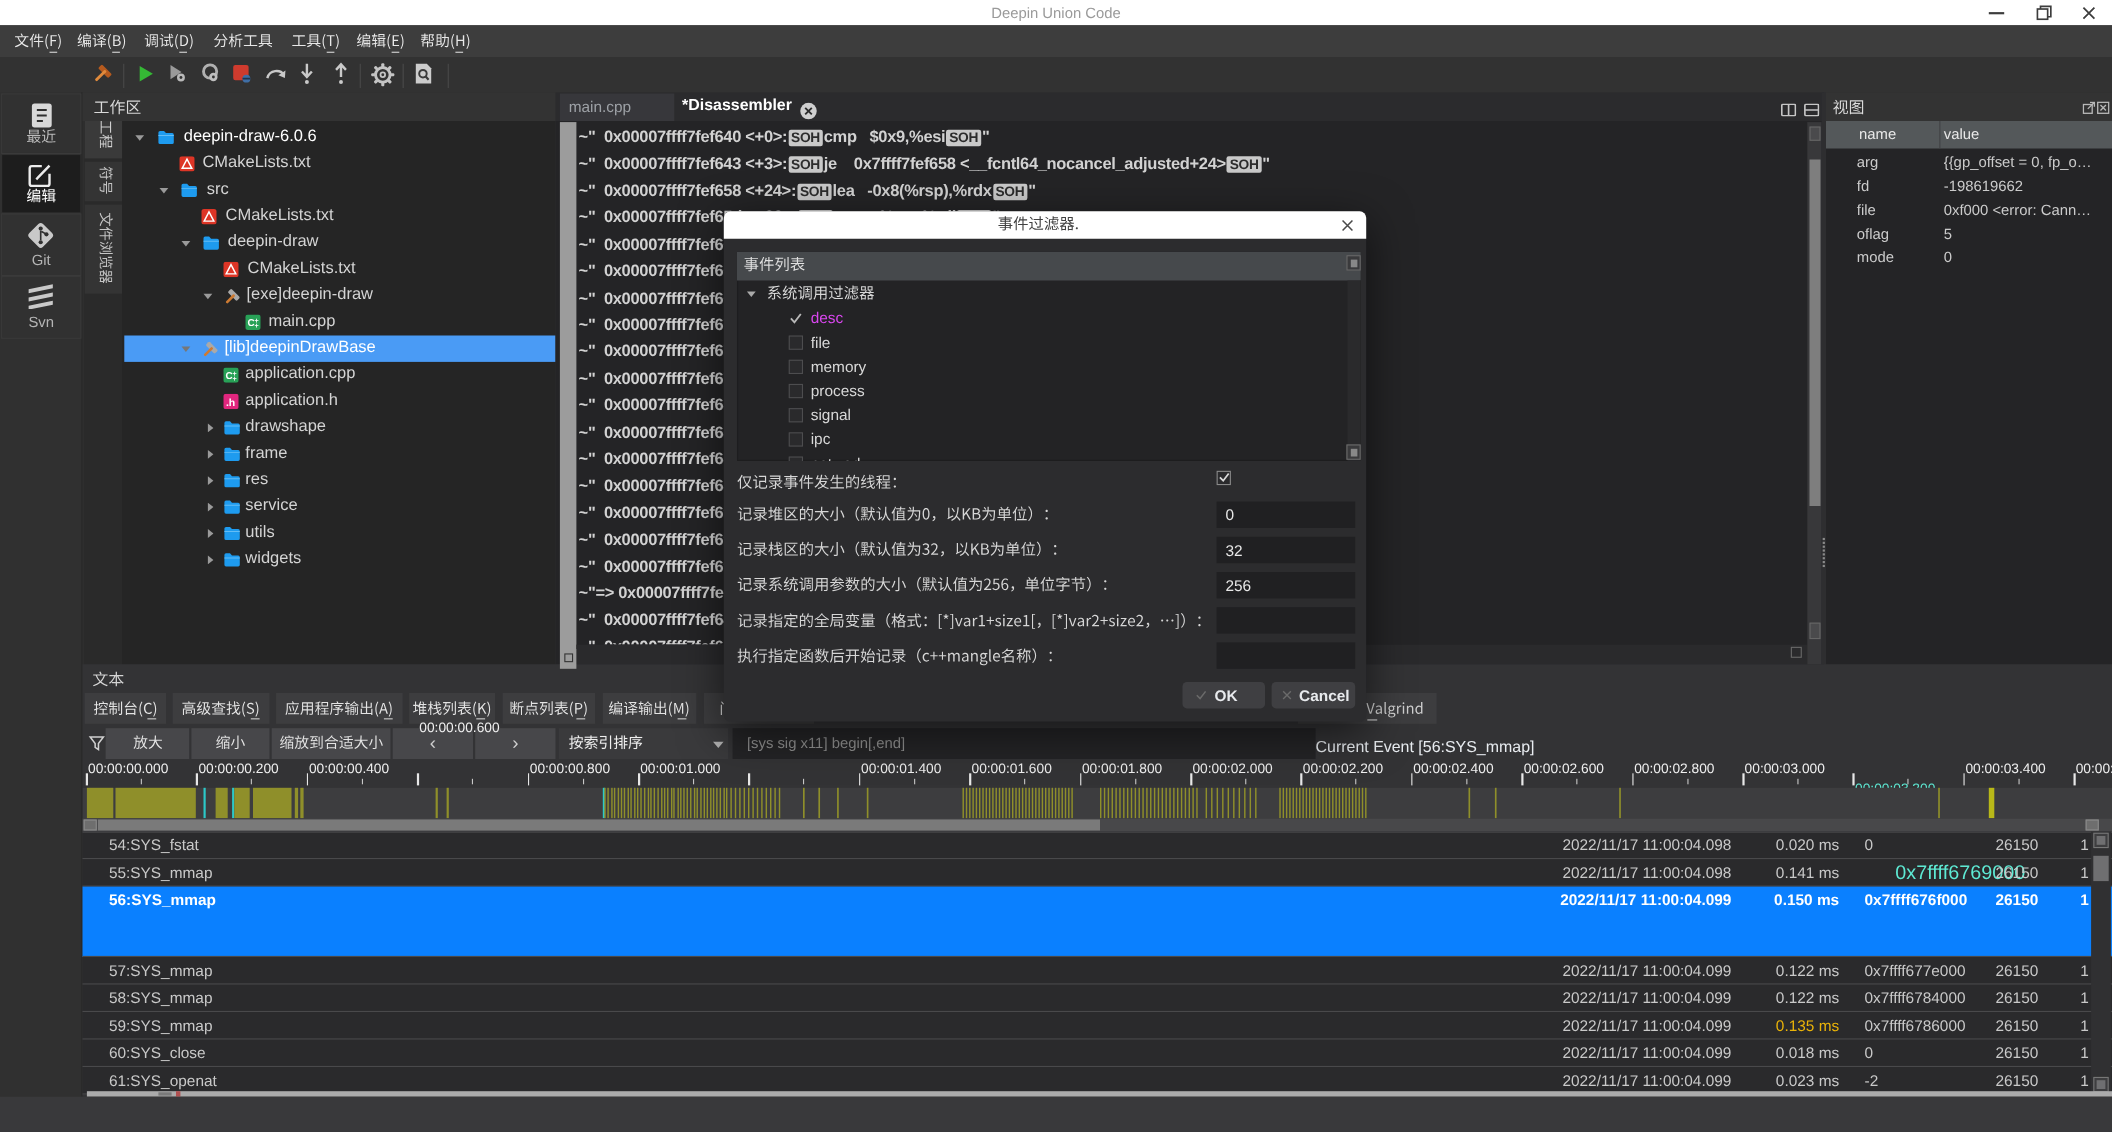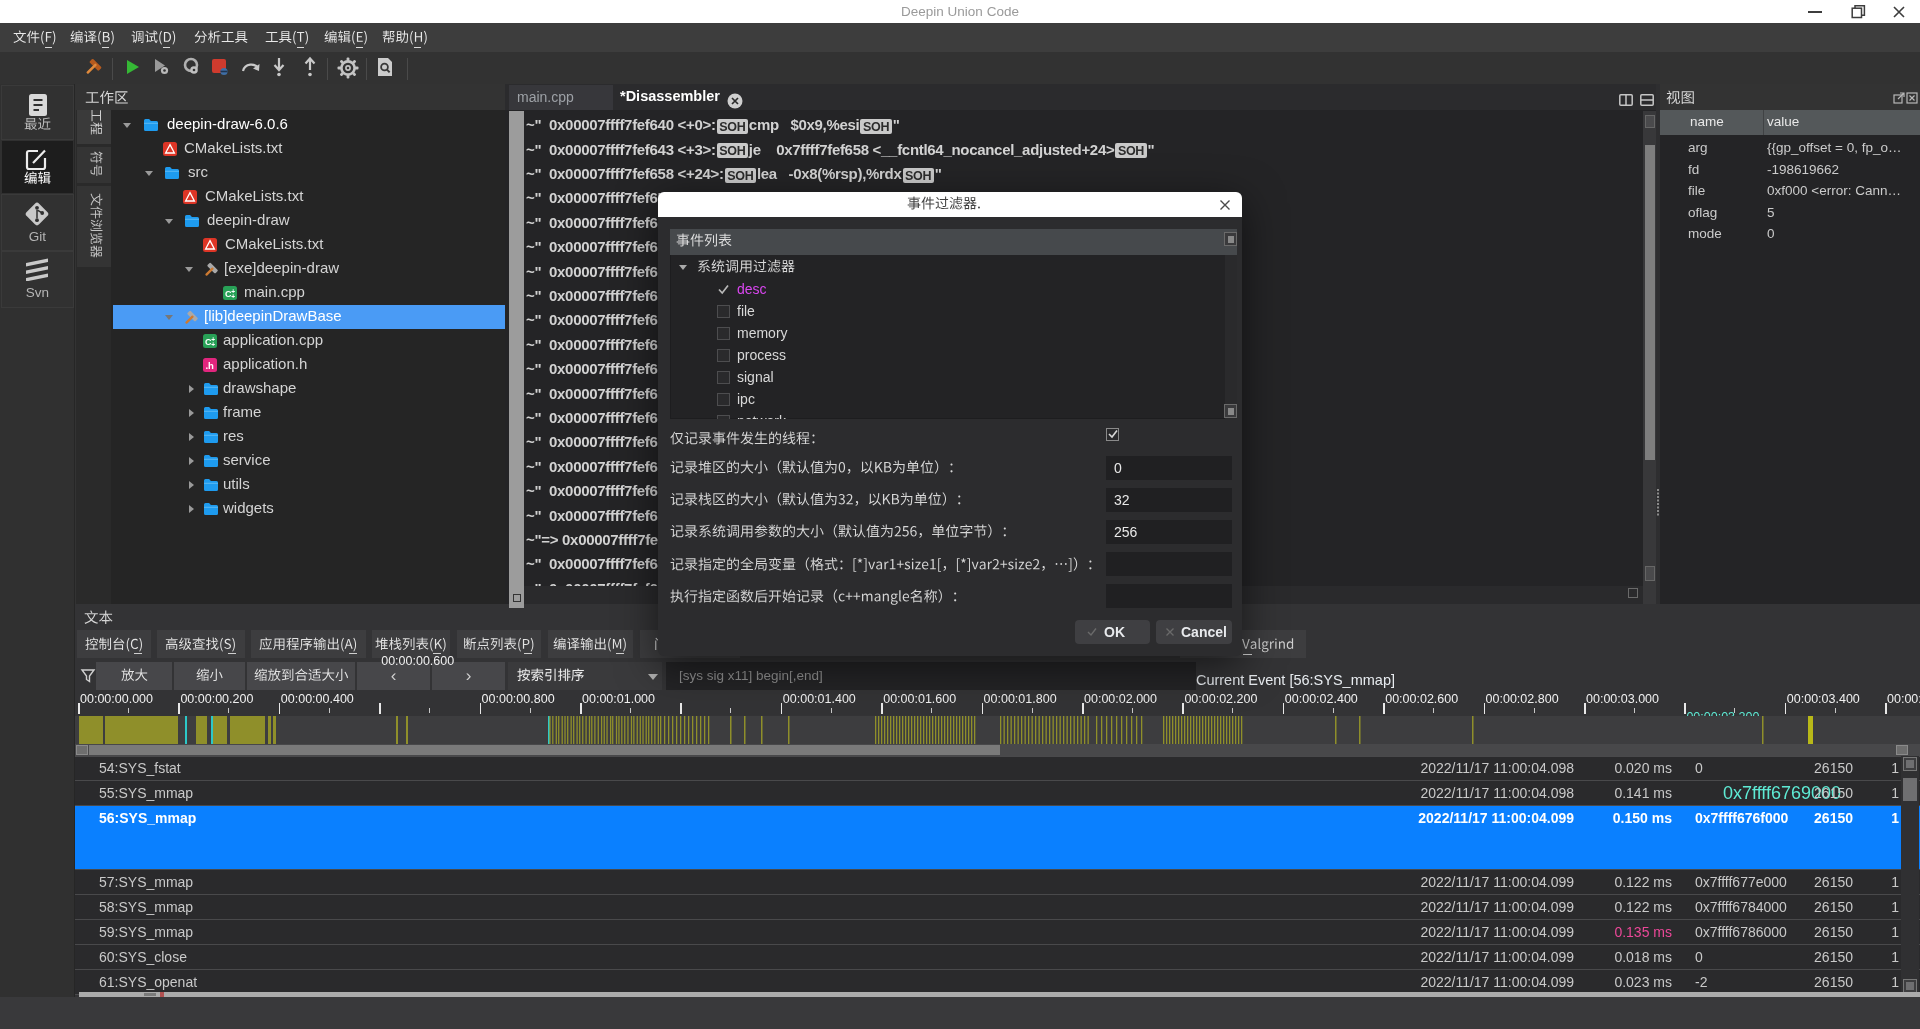--- a/index.html
+++ b/index.html
@@ -916,21 +916,21 @@
     <div style="position:absolute;left:75px;top:894px;width:1845px;height:1px;background:#49494b;"></div>
     <div style="position:absolute;top:899px;font-size:14px;color:#c9c9c9;font-weight:normal;white-space:pre;line-height:17.08px;left:99px;">58:SYS_mmap</div>
     <div style="position:absolute;top:899px;font-size:14px;color:#c9c9c9;font-weight:normal;white-space:pre;line-height:17.08px;right:346px;">2022/11/17 11:00:04.099</div>
     <div style="position:absolute;top:899px;font-size:14px;color:#c9c9c9;font-weight:normal;white-space:pre;line-height:17.08px;right:248px;">0.122 ms</div>
     <div style="position:absolute;top:899px;font-size:14px;color:#c9c9c9;font-weight:normal;white-space:pre;line-height:17.08px;left:1695px;">0x7ffff6784000</div>
     <div style="position:absolute;top:899px;font-size:14px;color:#c9c9c9;font-weight:normal;white-space:pre;line-height:17.08px;right:67px;">26150</div>
     <div style="position:absolute;top:899px;font-size:14px;color:#c9c9c9;font-weight:normal;white-space:pre;line-height:17.08px;right:21px;">1</div>
     <div style="position:absolute;left:75px;top:919px;width:1845px;height:1px;background:#49494b;"></div>
     <div style="position:absolute;top:924px;font-size:14px;color:#c9c9c9;font-weight:normal;white-space:pre;line-height:17.08px;left:99px;">59:SYS_mmap</div>
     <div style="position:absolute;top:924px;font-size:14px;color:#c9c9c9;font-weight:normal;white-space:pre;line-height:17.08px;right:346px;">2022/11/17 11:00:04.099</div>
-    <div style="position:absolute;top:924px;font-size:14px;color:#ec4899;font-weight:normal;white-space:pre;line-height:17.08px;right:248px;">0.135 ms</div>
+    <div style="position:absolute;top:924px;font-size:14px;color:#eab308;font-weight:normal;white-space:pre;line-height:17.08px;right:248px;">0.135 ms</div>
     <div style="position:absolute;top:924px;font-size:14px;color:#c9c9c9;font-weight:normal;white-space:pre;line-height:17.08px;left:1695px;">0x7ffff6786000</div>
     <div style="position:absolute;top:924px;font-size:14px;color:#c9c9c9;font-weight:normal;white-space:pre;line-height:17.08px;right:67px;">26150</div>
     <div style="position:absolute;top:924px;font-size:14px;color:#c9c9c9;font-weight:normal;white-space:pre;line-height:17.08px;right:21px;">1</div>
     <div style="position:absolute;left:75px;top:944px;width:1845px;height:1px;background:#49494b;"></div>
     <div style="position:absolute;top:949px;font-size:14px;color:#c9c9c9;font-weight:normal;white-space:pre;line-height:17.08px;left:99px;">60:SYS_close</div>
     <div style="position:absolute;top:949px;font-size:14px;color:#c9c9c9;font-weight:normal;white-space:pre;line-height:17.08px;right:346px;">2022/11/17 11:00:04.099</div>
     <div style="position:absolute;top:949px;font-size:14px;color:#c9c9c9;font-weight:normal;white-space:pre;line-height:17.08px;right:248px;">0.018 ms</div>
     <div style="position:absolute;top:949px;font-size:14px;color:#c9c9c9;font-weight:normal;white-space:pre;line-height:17.08px;left:1695px;">0</div>
     <div style="position:absolute;top:949px;font-size:14px;color:#c9c9c9;font-weight:normal;white-space:pre;line-height:17.08px;right:67px;">26150</div>
     <div style="position:absolute;top:949px;font-size:14px;color:#c9c9c9;font-weight:normal;white-space:pre;line-height:17.08px;right:21px;">1</div>

